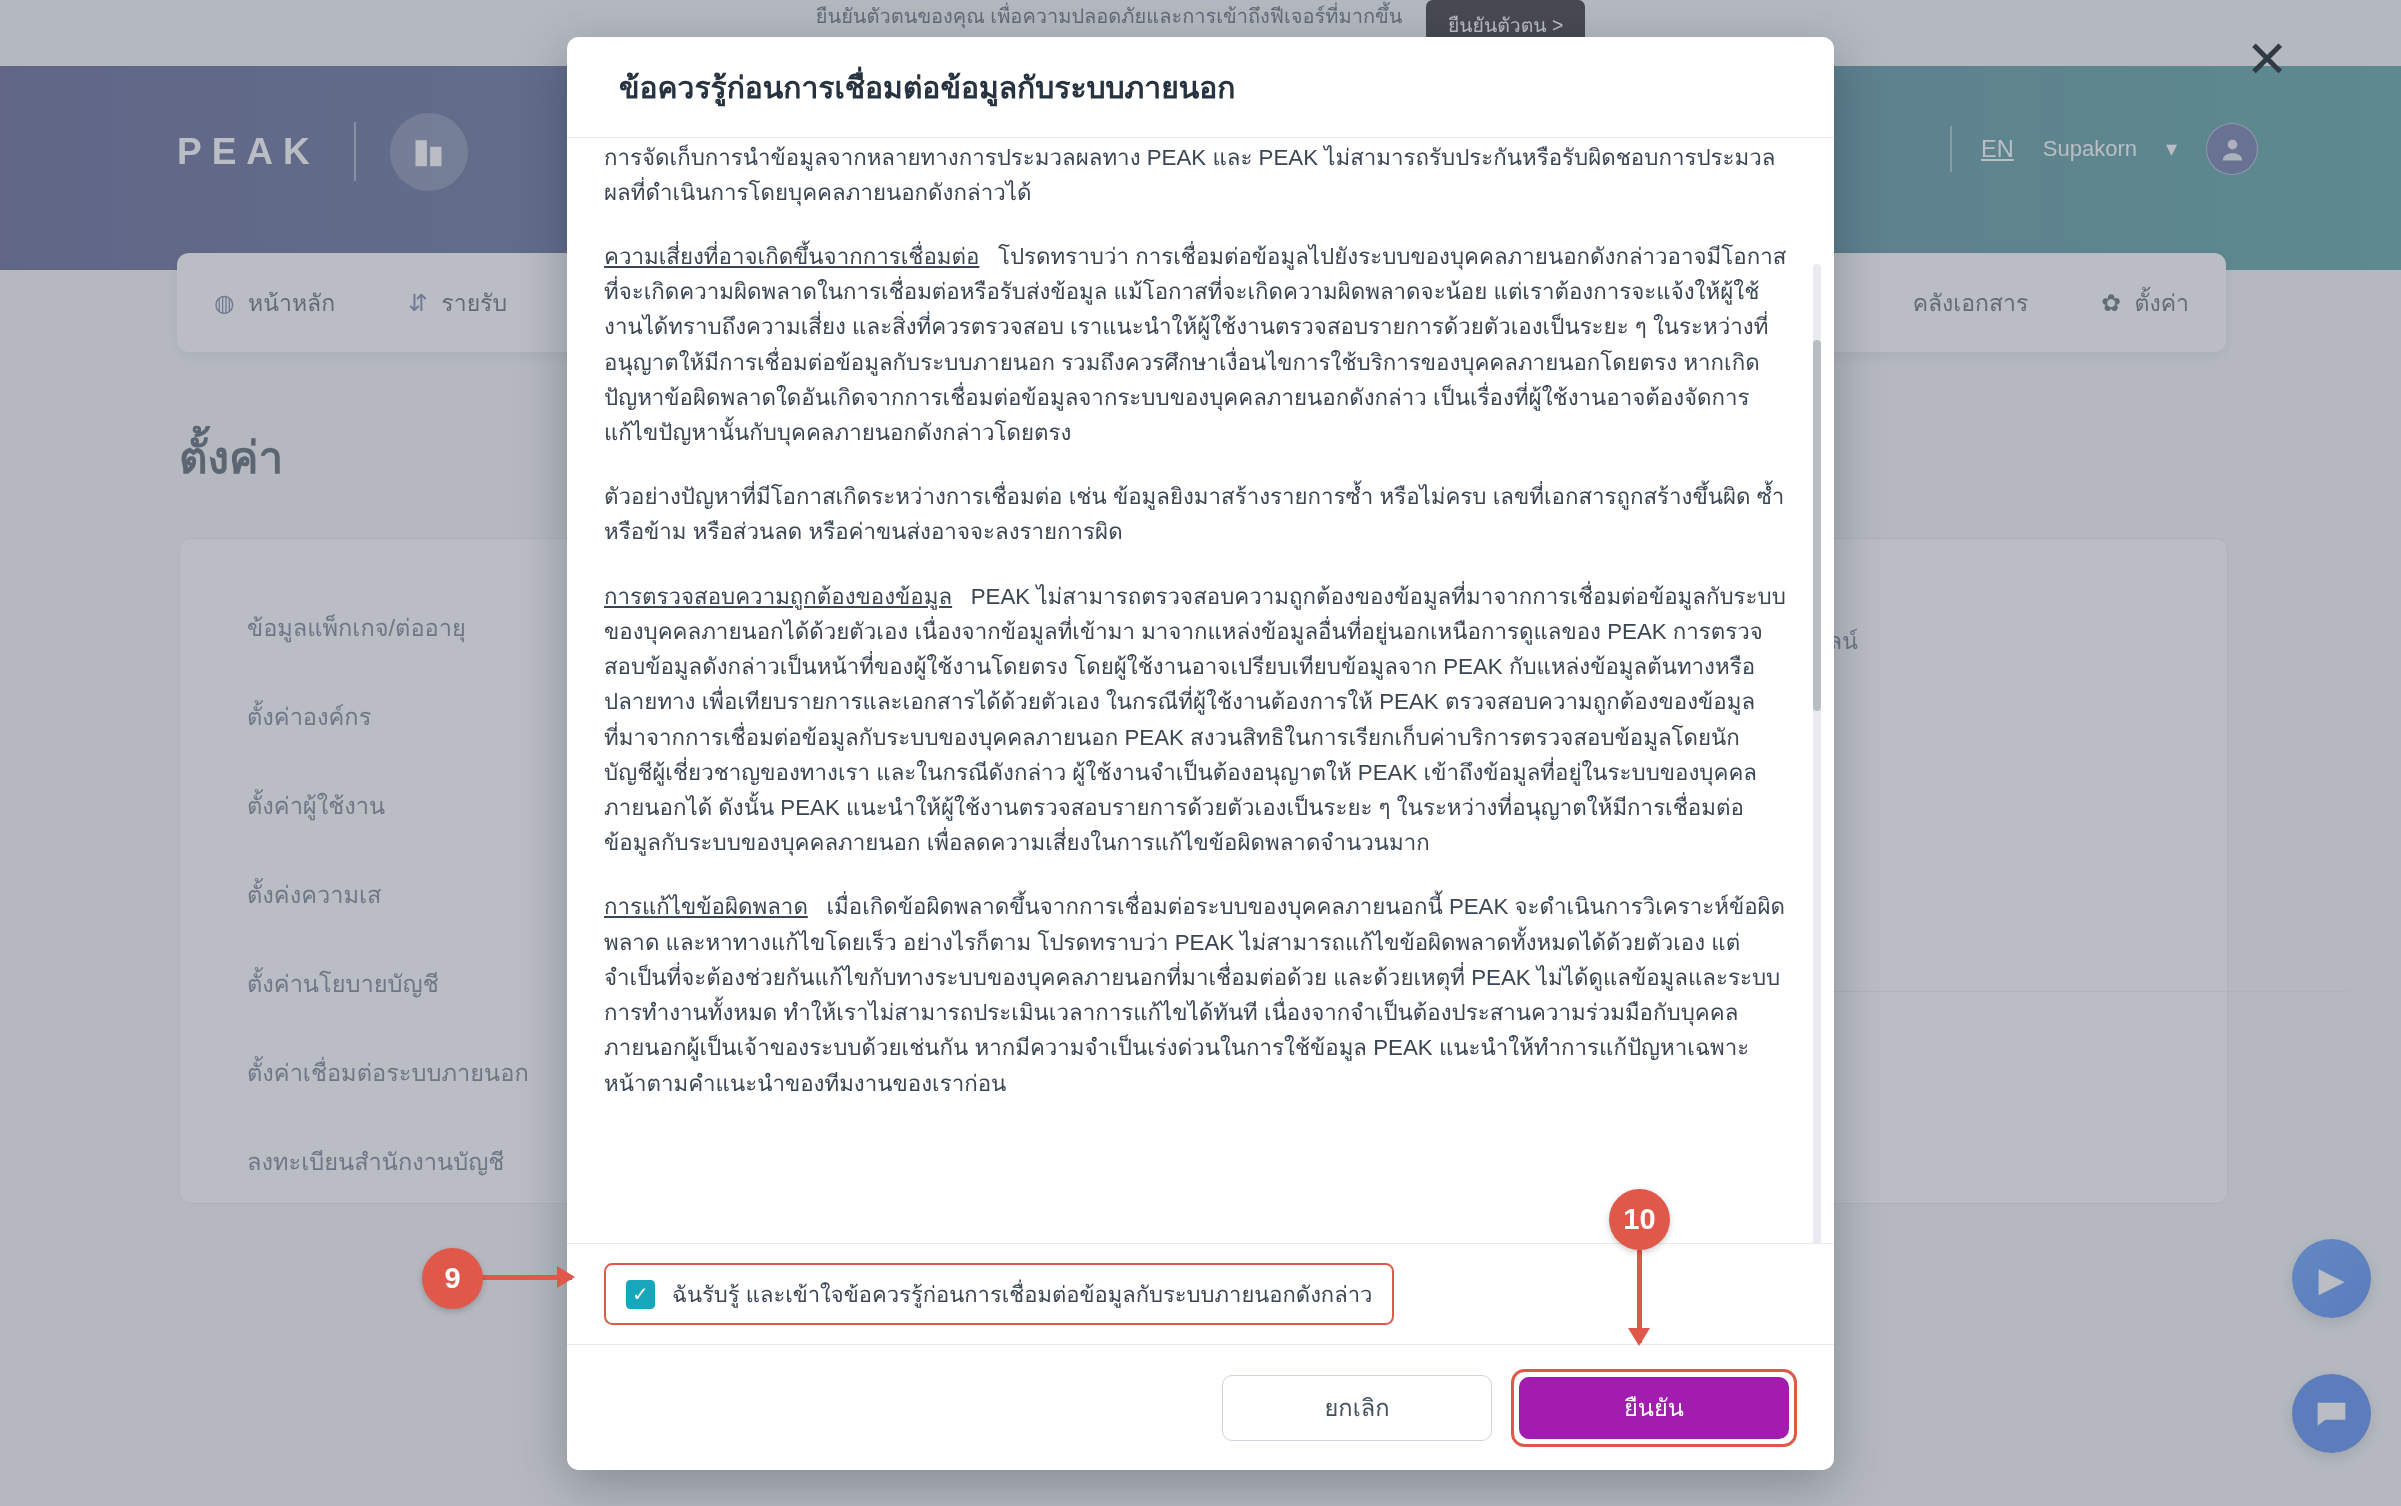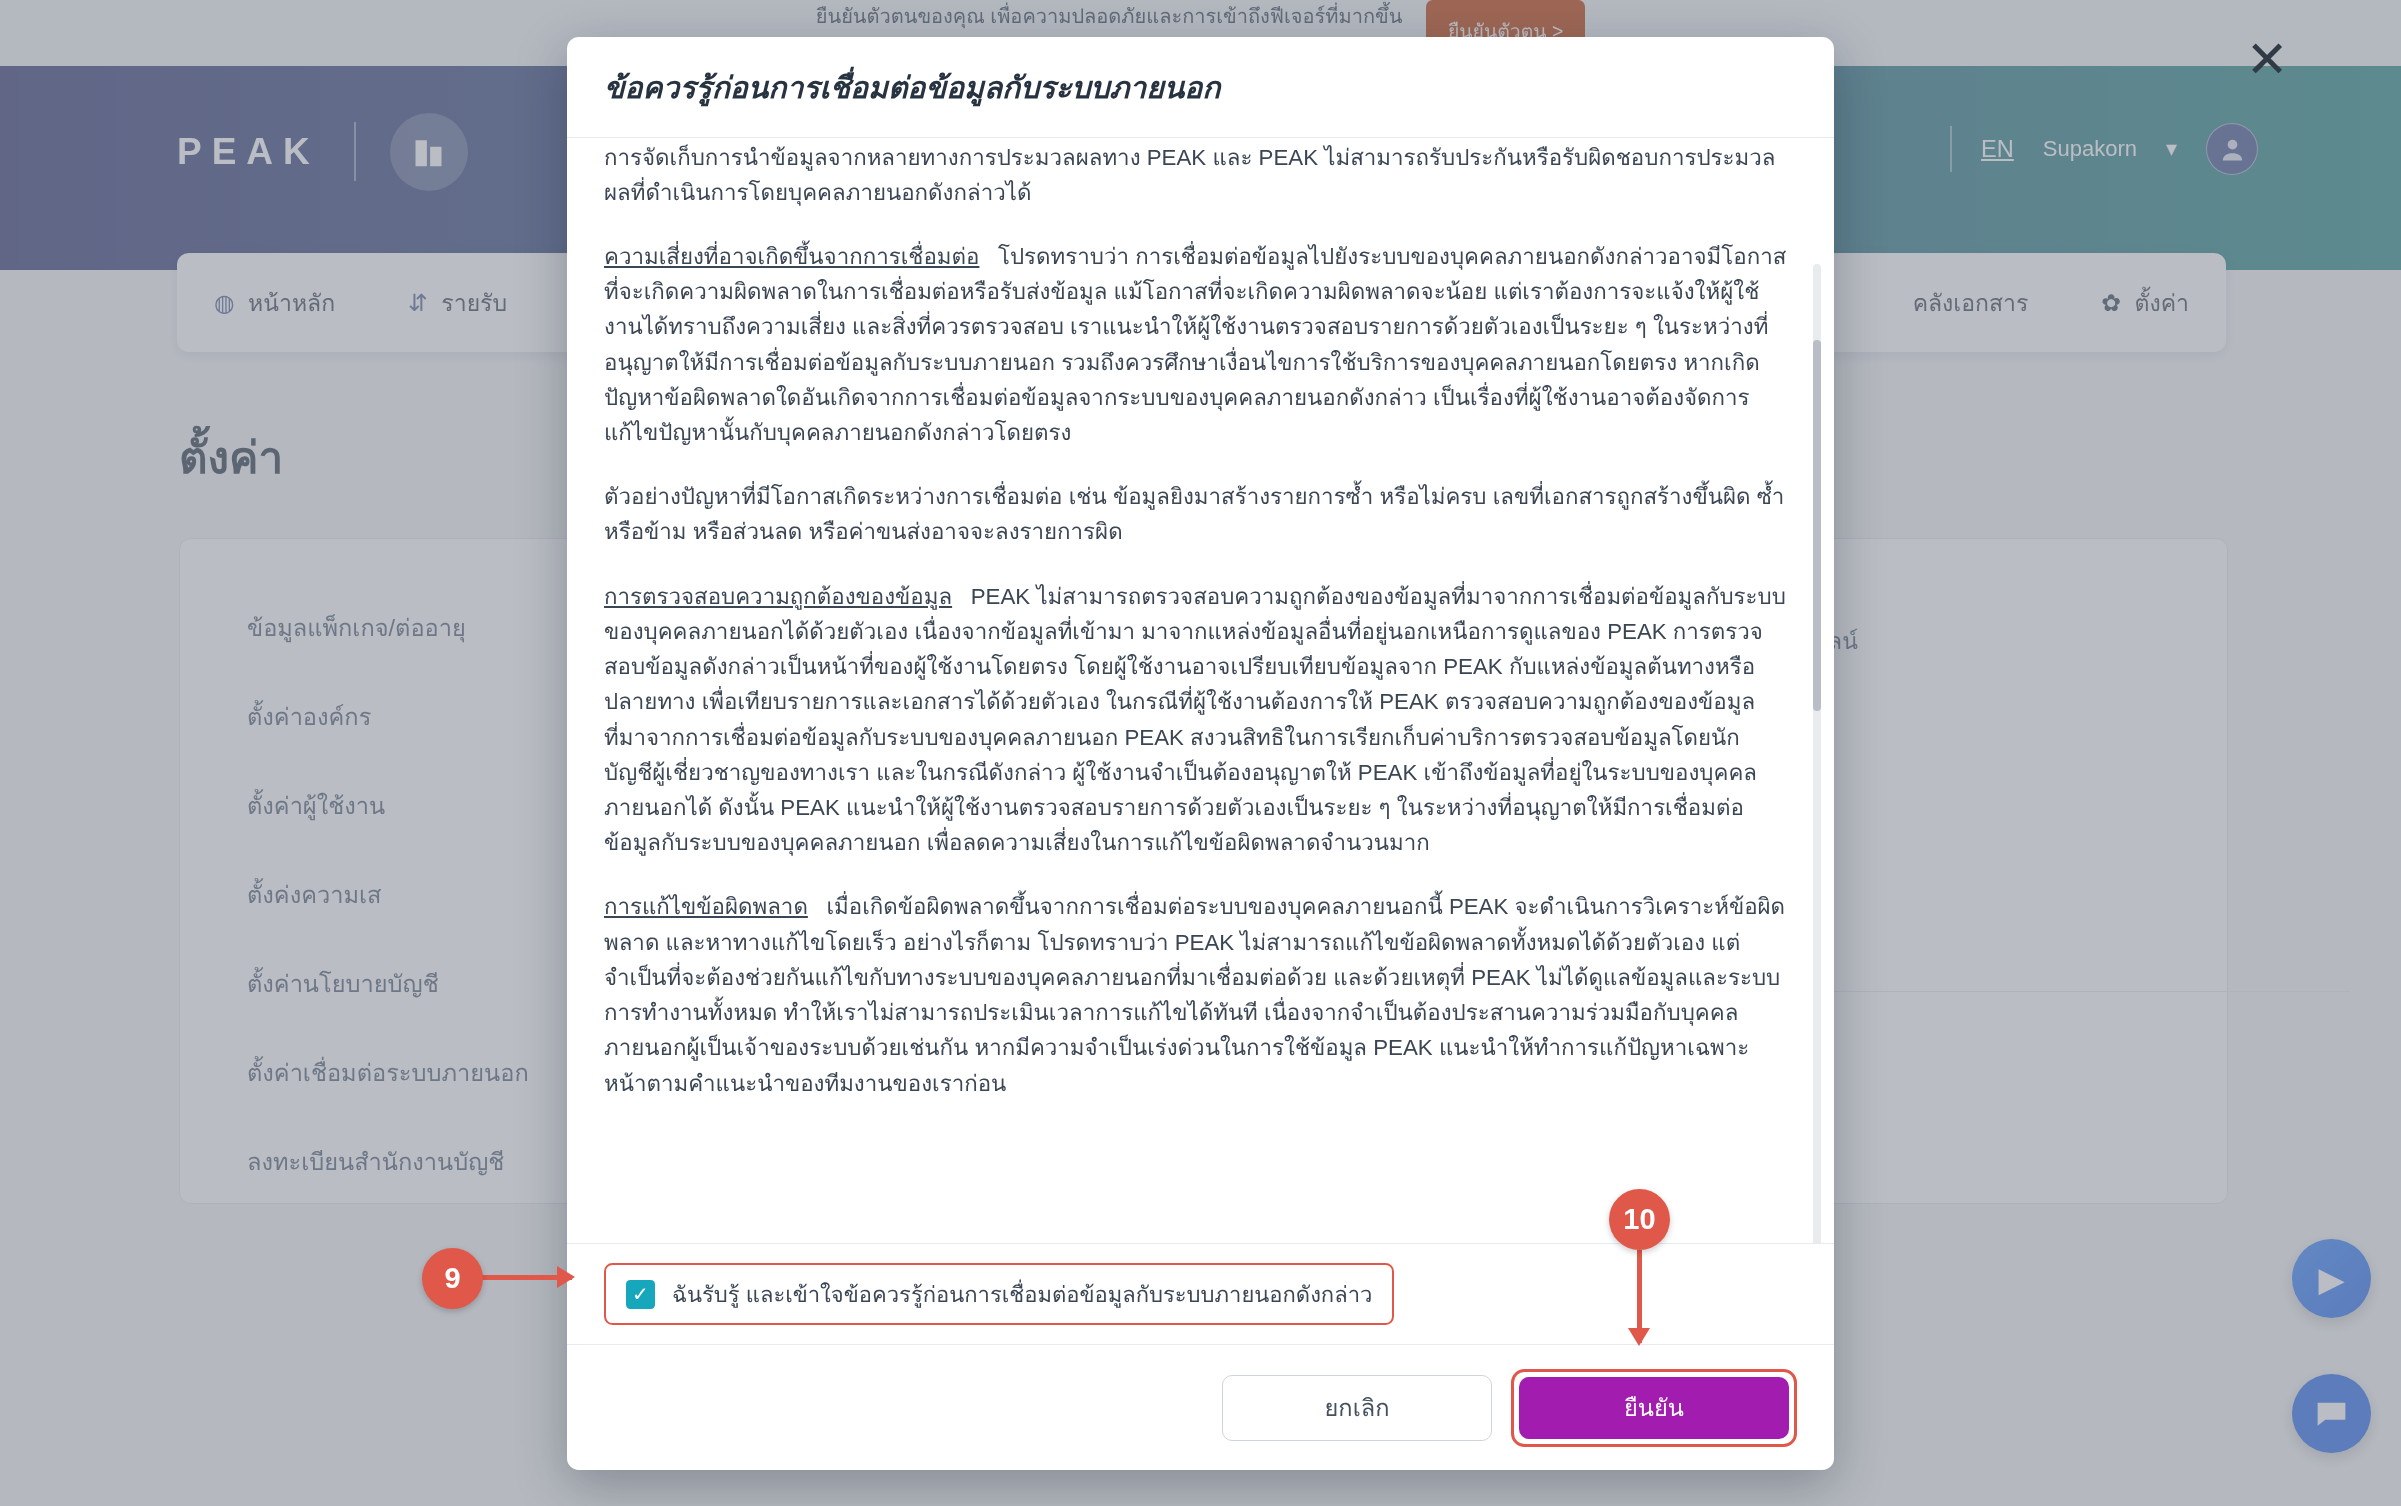--- a/index.html
+++ b/index.html
@@ -19,22 +19,22 @@
     background: linear-gradient(90deg, #3b3f7a 0%, #3d5f8e 45%, #2f8f8a 100%);
   }
   .topnotice {
     position: absolute; left: 0; top: 0; width: 2401px; height: 66px;
     background: #f2f5f8;
     display: flex; align-items: flex-start; justify-content: center;
     gap: 23.6px;
     color: #3a4a5c; font-size: 20px;
   }
   .topnotice .btn {
-    background: #c2410c; color: #fff; border: none; border-radius: 6.7px;
-    padding: 16px 22px; font-size: 19.4px; font-family: "Liberation Sans", sans-serif;
+    background: #000000; color: #fff; border: none; border-radius: 6.7px;
+    padding: 10px 22px; font-size: 19.4px; font-family: "Liberation Sans", sans-serif;
   }
 
   .brandrow {
     position: absolute; left: 0; top: 101px; width: 2401px; height: 101px;
     display: flex; align-items: center;
   }
   .peak-logo {
     margin-left: 177px;
     color: #fff; font-size: 37px; letter-spacing: 10px; font-weight: bold;
   }
@@ -108,21 +108,21 @@
   }
 
   .modal {
     position: absolute; left: 567px; top: 37px; width: 1267px; height: 1433px;
     background: #fff; border-radius: 11.8px; overflow: hidden;
     box-shadow: 0 15px 51px rgba(10,20,40,.28);
     display: flex; flex-direction: column;
   }
   .modal-head {
     height: 101px; min-height: 101px; display: flex; align-items: center;
-    padding: 0 37px; border-bottom: 0.8px solid #e7eaef; font-style: italic;
+    padding: 0 52px; border-bottom: 0.8px solid #e7eaef;
   }
   .modal-title { font-size: 30px; color: #273340; font-weight: bold; }
 
   .modal-body {
     position: relative;
     flex: 1 1 auto; overflow: hidden;
     padding: 15px 47px 8.4px 37px;
   }
   .modal-body p {
     margin: 0 0 29px 0;

